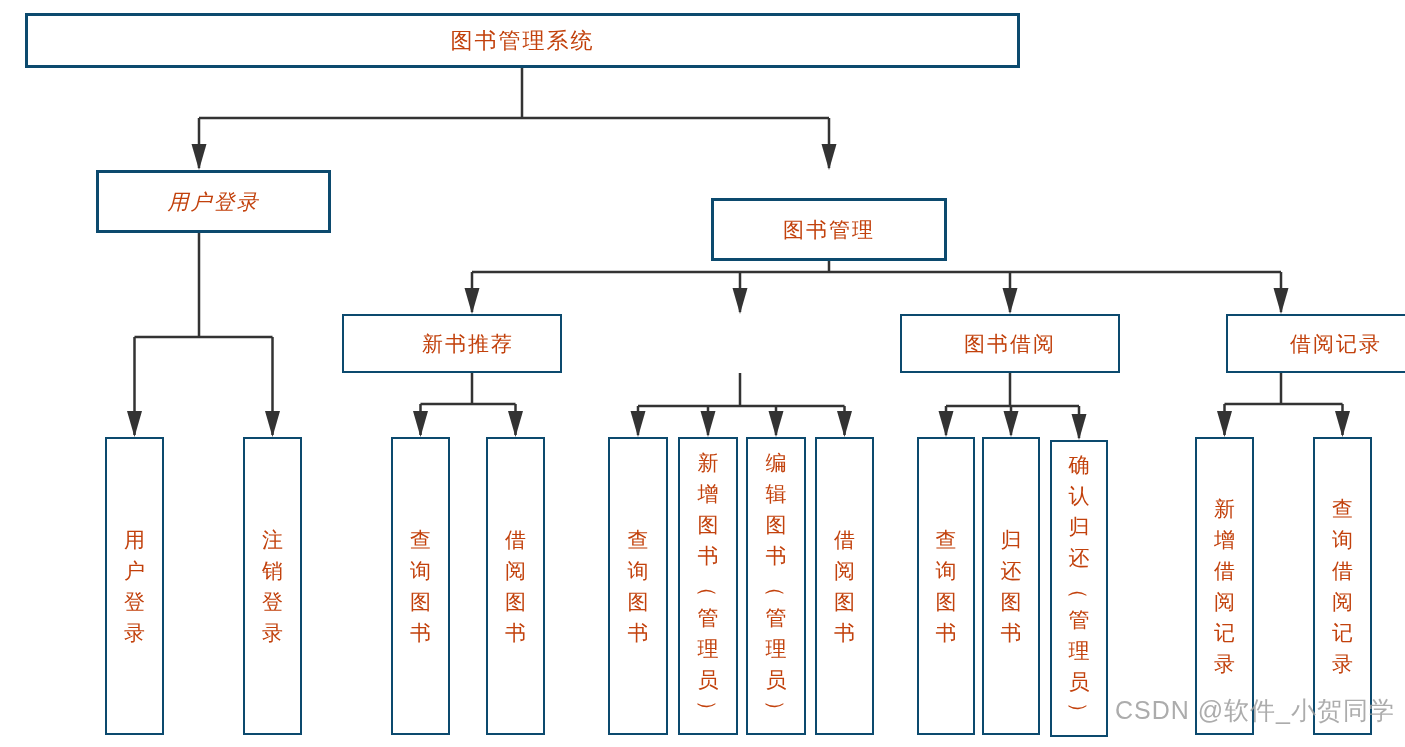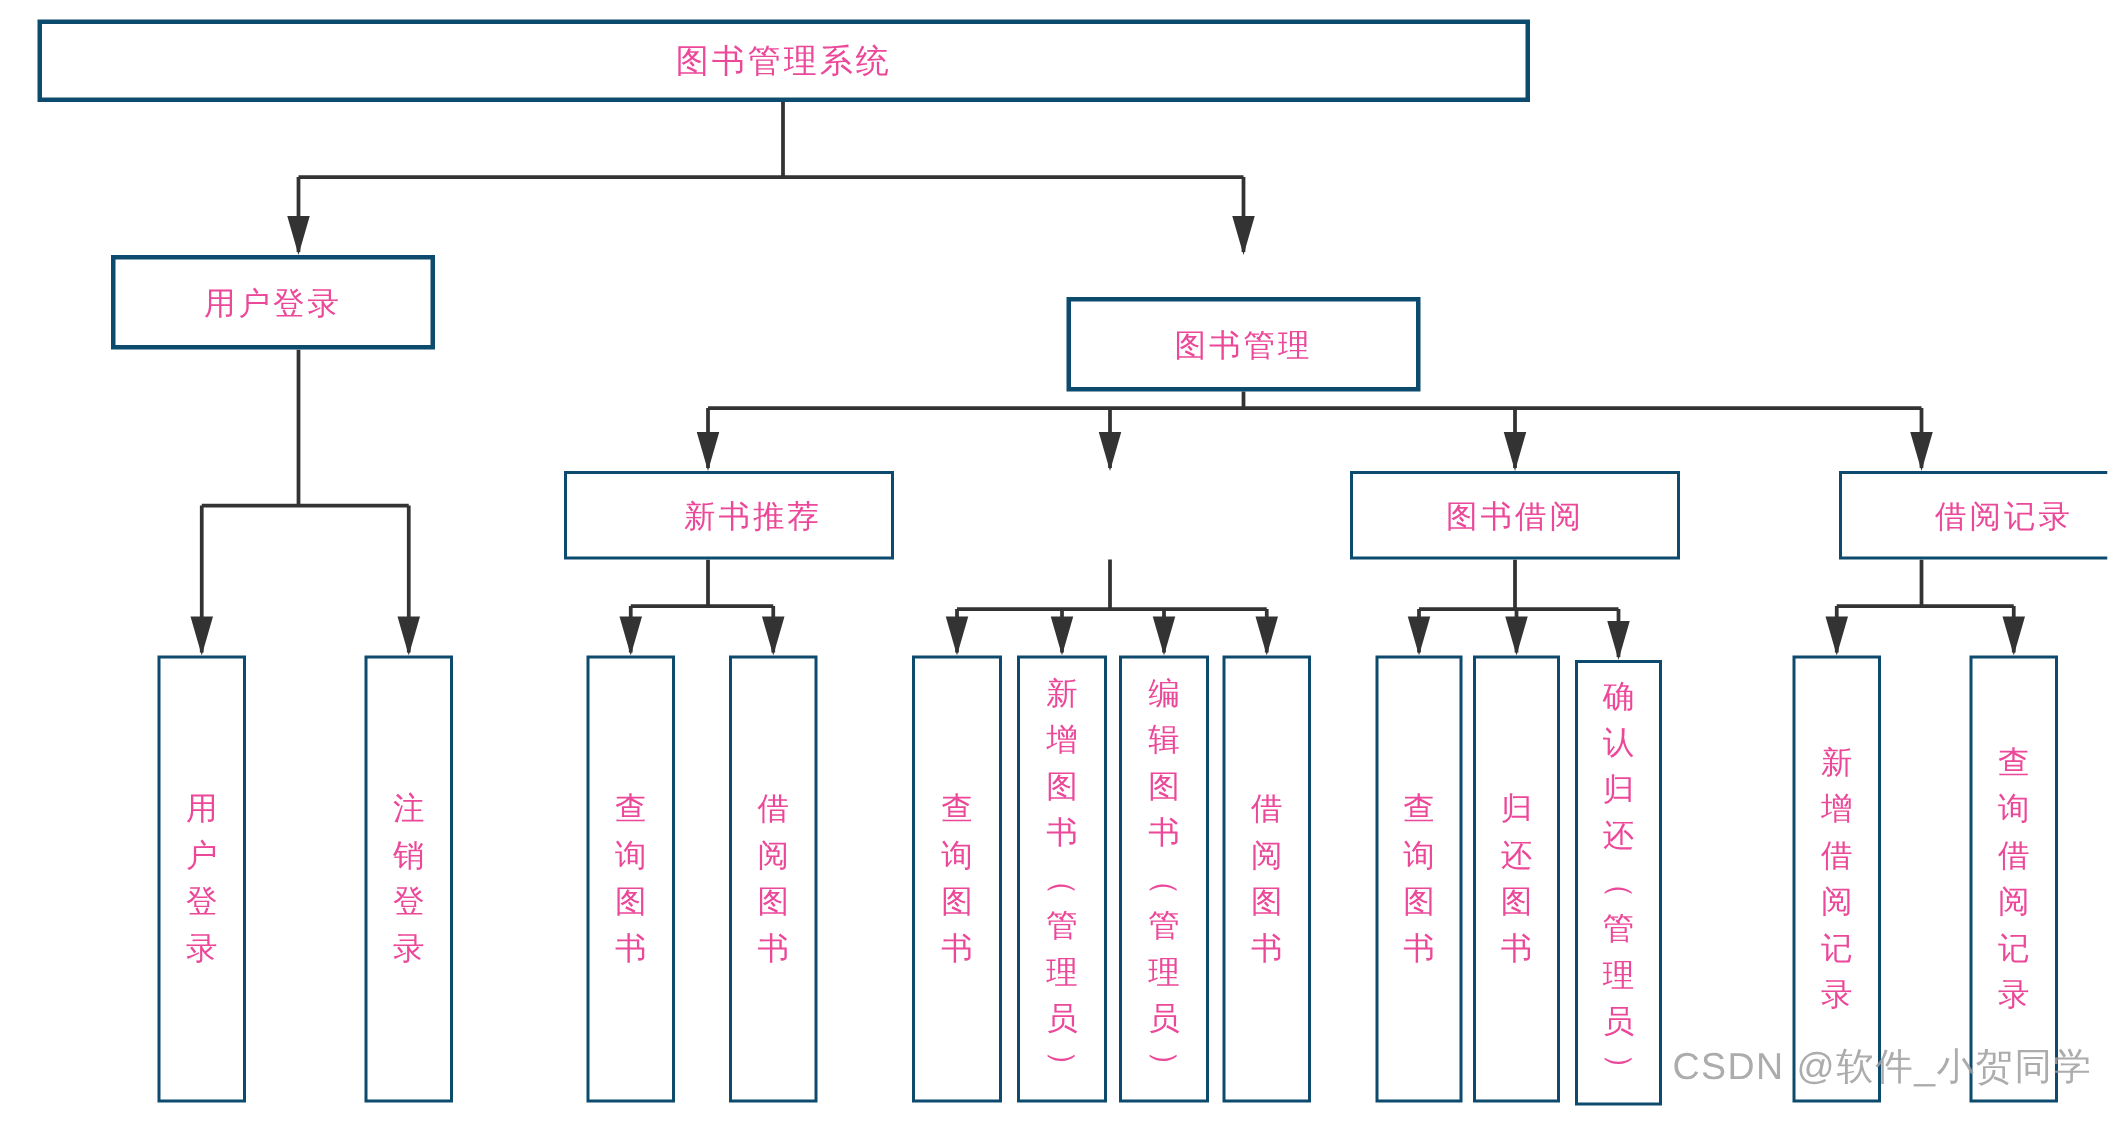--- a/index.html
+++ b/index.html
@@ -19,21 +19,21 @@
     position: absolute;
     left: 0;
     top: 0;
     pointer-events: none;
   }
   .node {
     position: absolute;
     box-sizing: border-box;
     background: #ffffff;
     border: 2px solid #0c4a6e;
-    color: #ec4899;
+    color: #c2410c;
     display: flex;
     align-items: center;
     justify-content: center;
     font-size: 21px;
     letter-spacing: 2px;
     z-index: 2;
   }
   .node.root {
     border-width: 3px;
     font-size: 22px;
@@ -111,24 +111,24 @@
       <path d="M946,437 L938.5,411 L953.5,411 Z"></path>
       <path d="M1011,437 L1003.5,411 L1018.5,411 Z"></path>
       <path d="M1079,440 L1071.5,414 L1086.5,414 Z"></path>
       <path d="M1224.5,437 L1217,411 L1232,411 Z"></path>
       <path d="M1342.5,437 L1335,411 L1350,411 Z"></path>
     </g>
   </svg>
 
   <div class="node root" style="left:25px; top:13px; width:995px; height:55px;">图书管理系统</div>
 
-  <div class="node lvl2" style="left:74px; top:170px; width:216px; height:63px;">用户登录</div>
+  <div class="node lvl2" style="left:96px; top:170px; width:235px; height:63px;font-style:italic;">用户登录</div>
   <div class="node lvl2" style="left:711px; top:170px; width:236px; height:63px;margin-top:28px;">图书管理</div>
 
-  <div class="node lvl3" style="left:376px; top:314px; width:220px; height:59px;padding-left:32px;">新书推荐</div>
+  <div class="node lvl3" style="left:342px; top:314px; width:220px; height:59px;padding-left:32px;">新书推荐</div>
   <div class="node lvl3" style="left:900px; top:314px; width:220px; height:59px;">图书借阅</div>
   <div class="node lvl3" style="left:1226px; top:314px; width:220px; height:59px;">借阅记录</div>
 
   <div class="node vnode" style="left:105px; top:437px; width:59px; height:298px;">
       <div class="vcol">
         <span class="vchar">用</span>
         <span class="vchar">户</span>
         <span class="vchar">登</span>
         <span class="vchar">录</span>
       </div>

